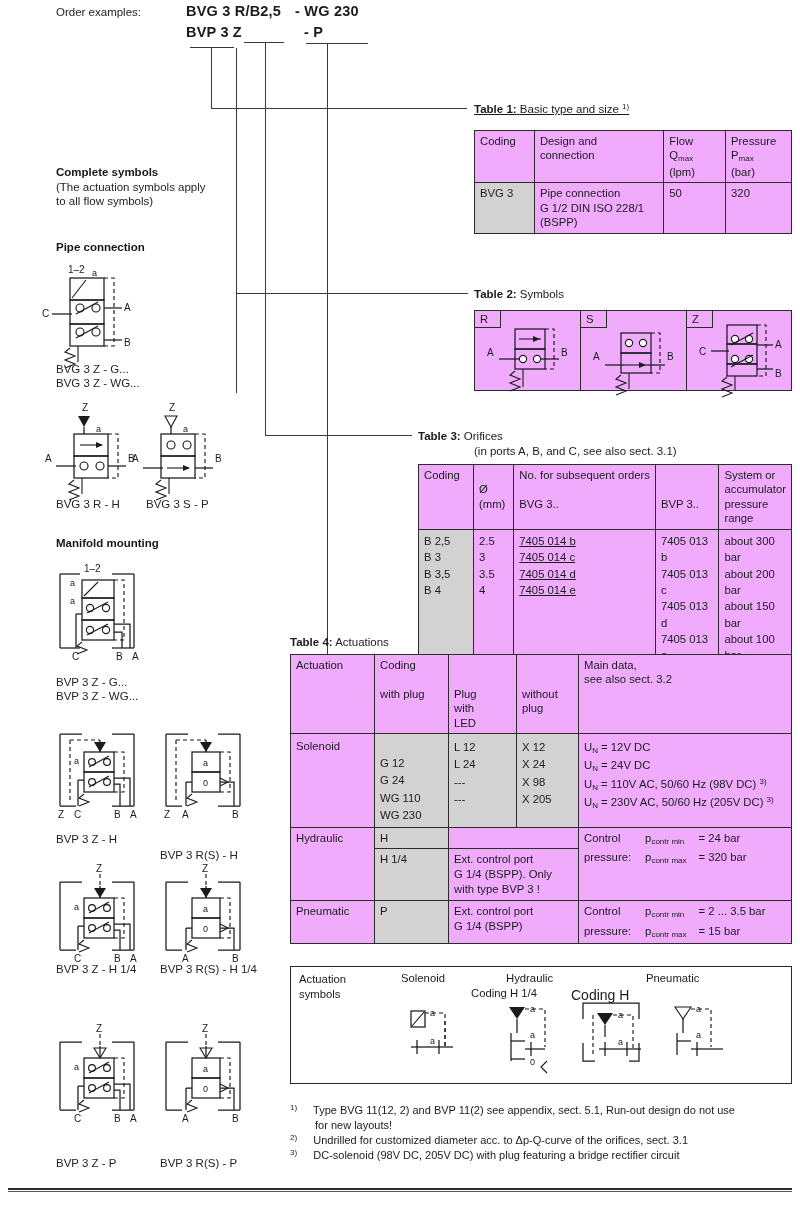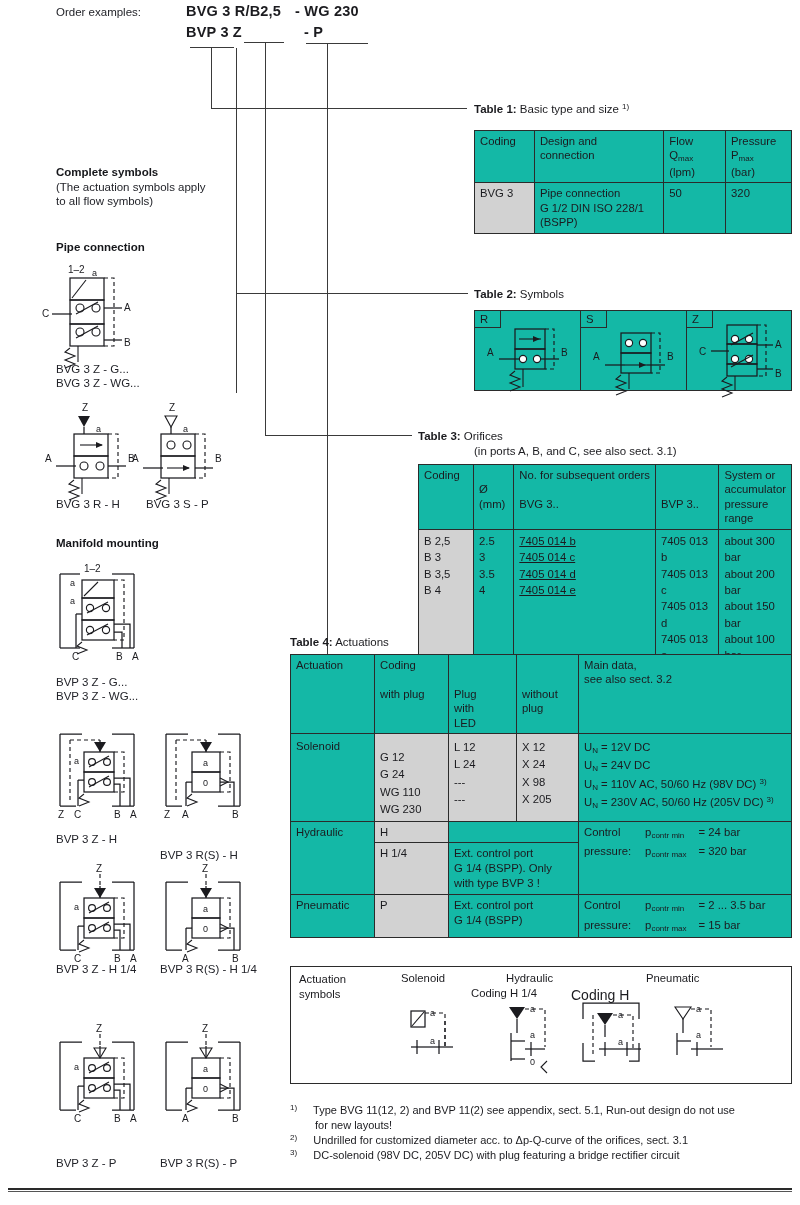--- a/index.html
+++ b/index.html
@@ -31,21 +31,21 @@
   
   .hd-bold { font-weight: bold; font-size: 11.5px; color: #15161a; }
   .txt { font-size: 11.5px; color: #23242a; }
   .cap  { font-size: 11.5px; color: #23242a; white-space: nowrap;}
 
   
   .tbl-title { font-size: 11.5px; white-space: nowrap; }
   .tbl-title b { font-weight: bold; }
   table.d {
     border-collapse: collapse;
-    background: #14b8a6;
+    background: #f0abfc;
     font-size: 11.3px;
     color: #1b1b1f;
   }
   table.d, table.d th, table.d td { border: 1.3px solid #2b2b2b; }
   table.d td, table.d th {
     padding: 3px 5px;
     vertical-align: top;
     text-align: left;
     font-weight: normal;
     line-height: 1.28;
@@ -361,21 +361,21 @@
     <path class="s-ln" d="M28 66 L28 88 M28 66 L34 66"></path>
     <path class="s-ln" d="M62 66 L76 66 L76 88"></path>
     <path class="s-ln2" d="M62 62 l8 4 l-8 4"></path>
     <path class="s-ln2" d="M34 78 l-5 4 l10 4 l-10 4"></path>
     <text class="s-txt" x="24" y="100">A</text>
     <text class="s-txt" x="74" y="100">B</text>
   </svg>
 </div>
 <div class="abs cap" style="left:160px; top:1157px;">BVP 3 R(S) - P</div>
 
-<div class="abs tbl-title" style="left:474px; top:102px;">
+<div class="abs tbl-title" style="left:474px; top:102px;text-decoration:underline;">
   <b>Table 1:</b>
   <span>Basic type and size</span>
   <sup>1)</sup>
 </div>
 <div class="abs" style="left:474px; top:130px;">
   <table class="d" style="width:318px;">
     <tbody>
         <tr>
       <th style="width:60px;">Coding</th>
       <th style="width:130px;">
@@ -573,21 +573,21 @@
         <span>plug</span>
       </td>
       <td>
         <span>Main data,</span><br>
         <span>see also sect. 3.2</span>
       </td>
     </tr>
 
     <tr>
       <td style="padding-top:5px;">Solenoid</td>
-      <td class="shade b" style="line-height:1.52; padding-top:15px;">
+      <td class="shade b" style="line-height:1.52; padding-top:21px;">
         <span>G 12</span><br>
         <span>G 24</span><br>
         <span>WG 110</span><br>
         <span>WG 230</span>
       </td>
       <td class="shade b" style="line-height:1.52; padding-top:5px;">
         <span>L 12</span><br>
         <span>L 24</span><br>
         <span>---</span><br>
         <span>---</span>

